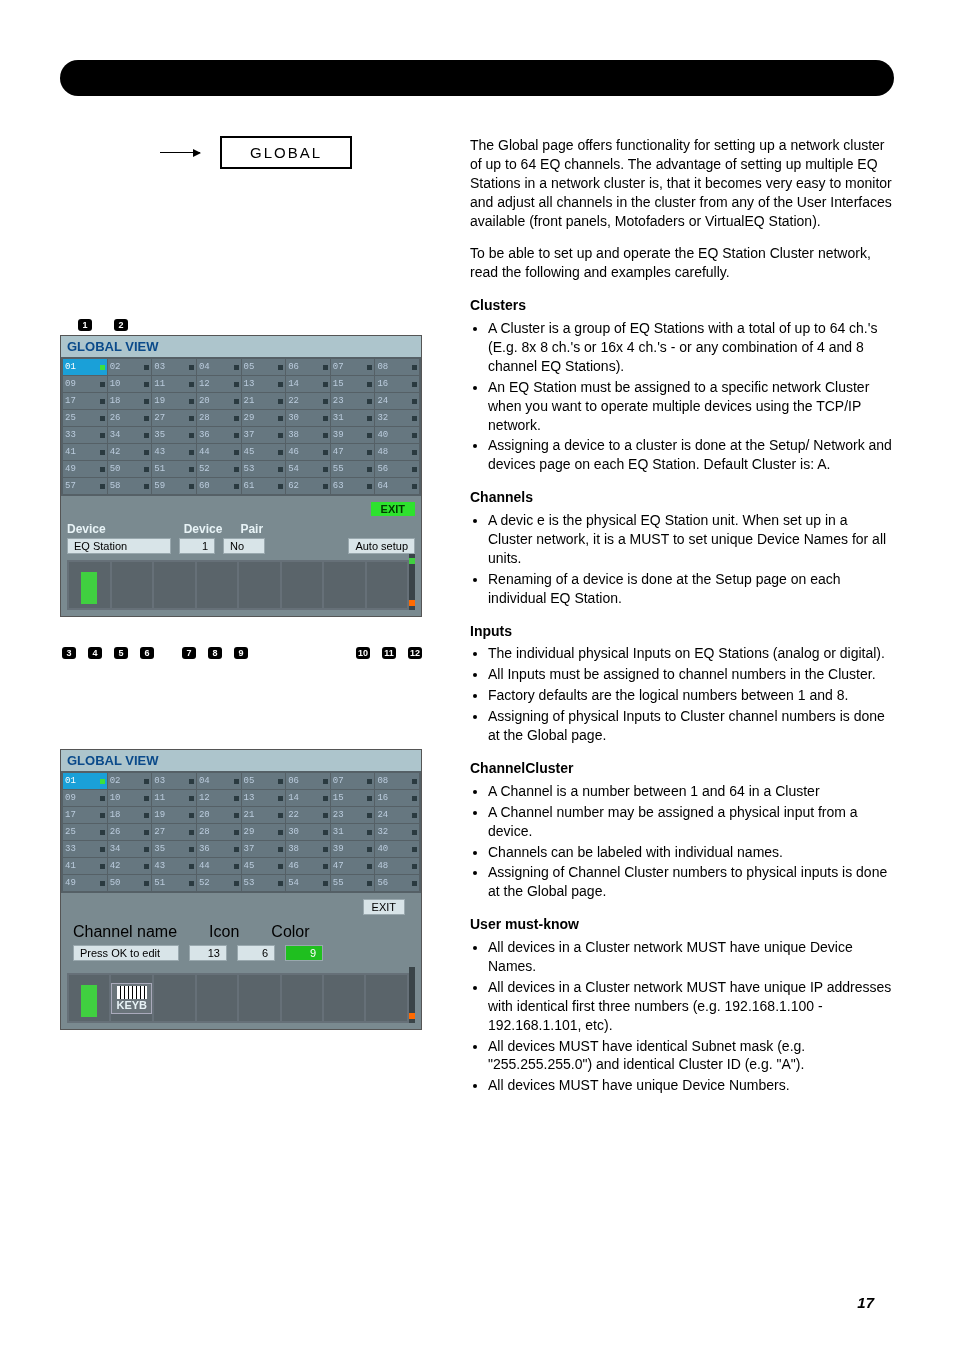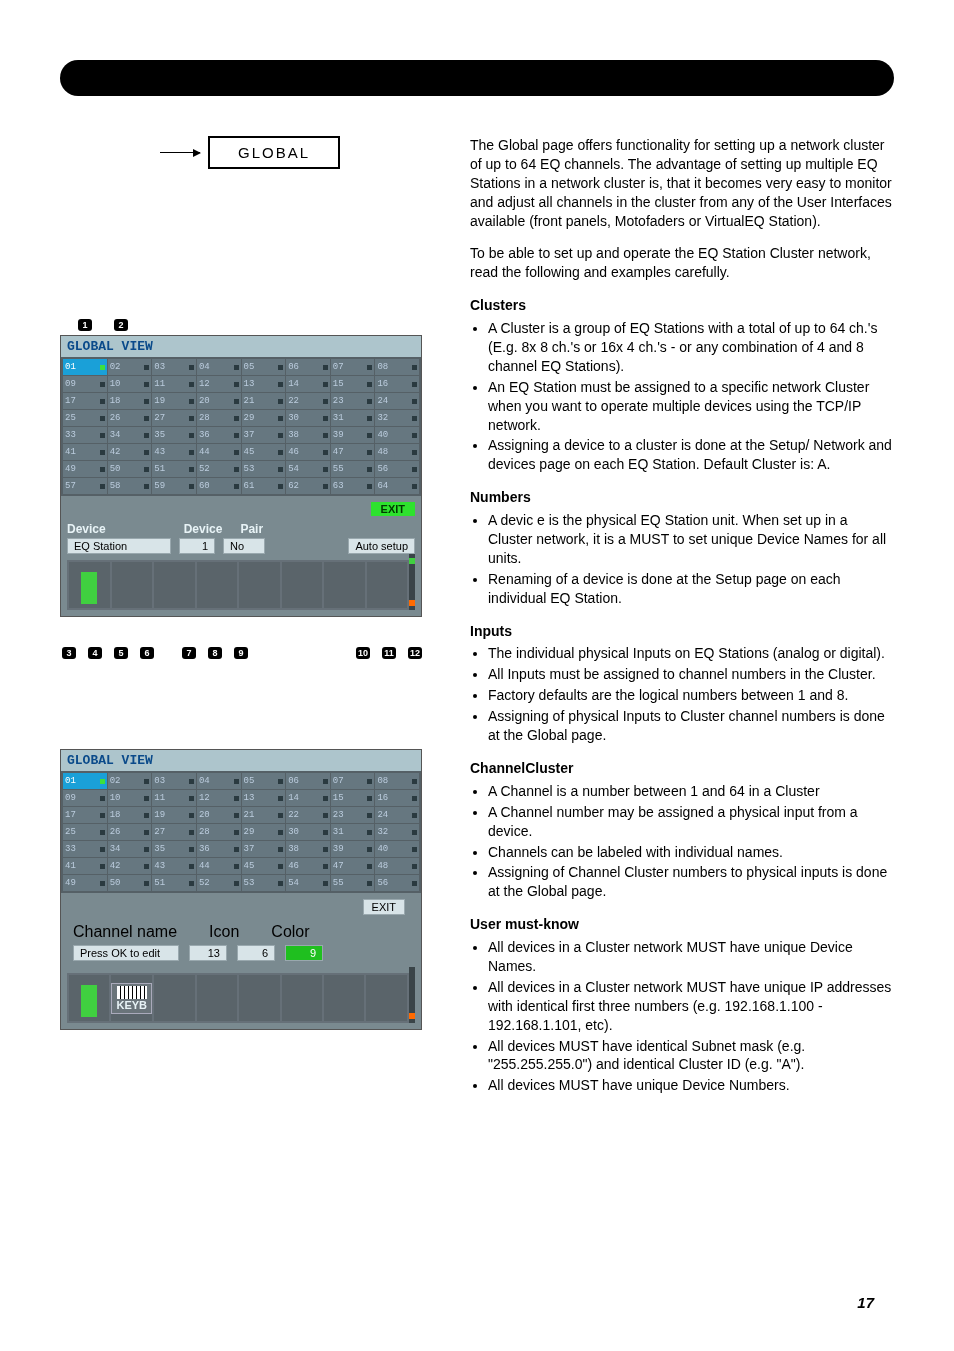--- a/index.html
+++ b/index.html
@@ -38,21 +38,21 @@
     position: absolute;
     right: -1px;
     top: -4px;
     border-left: 8px solid #000;
     border-top: 4px solid transparent;
     border-bottom: 4px solid transparent;
   }
   .global-btn {
     border: 2px solid #000;
     padding: 6px 28px;
-    margin-left: 8px;
+    margin-left: 20px;
     font-size: 15px;
     letter-spacing: 2px;
     background: #fff;
   }
   .two-col {
     display: flex;
     gap: 30px;
   }
   .left-col {
     width: 380px;
@@ -96,21 +96,21 @@
     width: 360px;
     margin-bottom: 24px;
     font-family: "Courier New", monospace;
     font-size: 11px;
     color: #cfe;
   }
   .shot .title {
     background: #adc5cc;
     color: #0a4a8a;
     font-weight: bold;
-    font-family: Liberation Mono, monospace;
+    font-family: Liberation Sans, sans-serif;
     padding: 3px 6px;
     font-size: 13px;
   }
   .grid {
     display: grid;
     grid-template-columns: repeat(8, 1fr);
     gap: 1px;
     padding: 2px;
     background: #556066;
   }
@@ -881,21 +881,21 @@
       <p>The Global page offers functionality for setting up a network cluster of up to 64 EQ channels. The advantage of setting up multiple EQ Stations in a network cluster is, that it becomes very easy to monitor and adjust all channels in the cluster from any of the User Interfaces available (front panels, Motofaders or VirtualEQ Station).</p>
       <p>To be able to set up and operate the EQ Station Cluster network, read the following and examples carefully.</p>
 
       <div class="section-head">Clusters</div>
       <ul class="bullets">
         <li>A Cluster is a group of EQ Stations with a total of up to 64 ch.'s (E.g. 8x 8 ch.'s or 16x 4 ch.'s - or any combination of 4 and 8 channel EQ Stations).</li>
         <li>An EQ Station must be assigned to a specific network Cluster when you want to operate multiple devices using the TCP/IP network.</li>
         <li>Assigning a device to a cluster is done at the Setup/ Network and devices page on each EQ Station. Default Cluster is: A.</li>
       </ul>
 
-      <div class="section-head">Numbers</div>
+      <div class="section-head">Channels</div>
       <ul class="bullets">
         <li>A devic e is the physical EQ Station unit. When set up in a Cluster network, it is a MUST to set unique Device Names for all units.</li>
         <li>Renaming of a device is done at the Setup page on each individual EQ Station.</li>
       </ul>
 
       <div class="section-head">Inputs</div>
       <ul class="bullets">
         <li>The individual physical Inputs on EQ Stations (analog or digital).</li>
         <li>All Inputs must be assigned to channel numbers in the Cluster.</li>
         <li>Factory defaults are the logical numbers between 1 and 8.</li>

